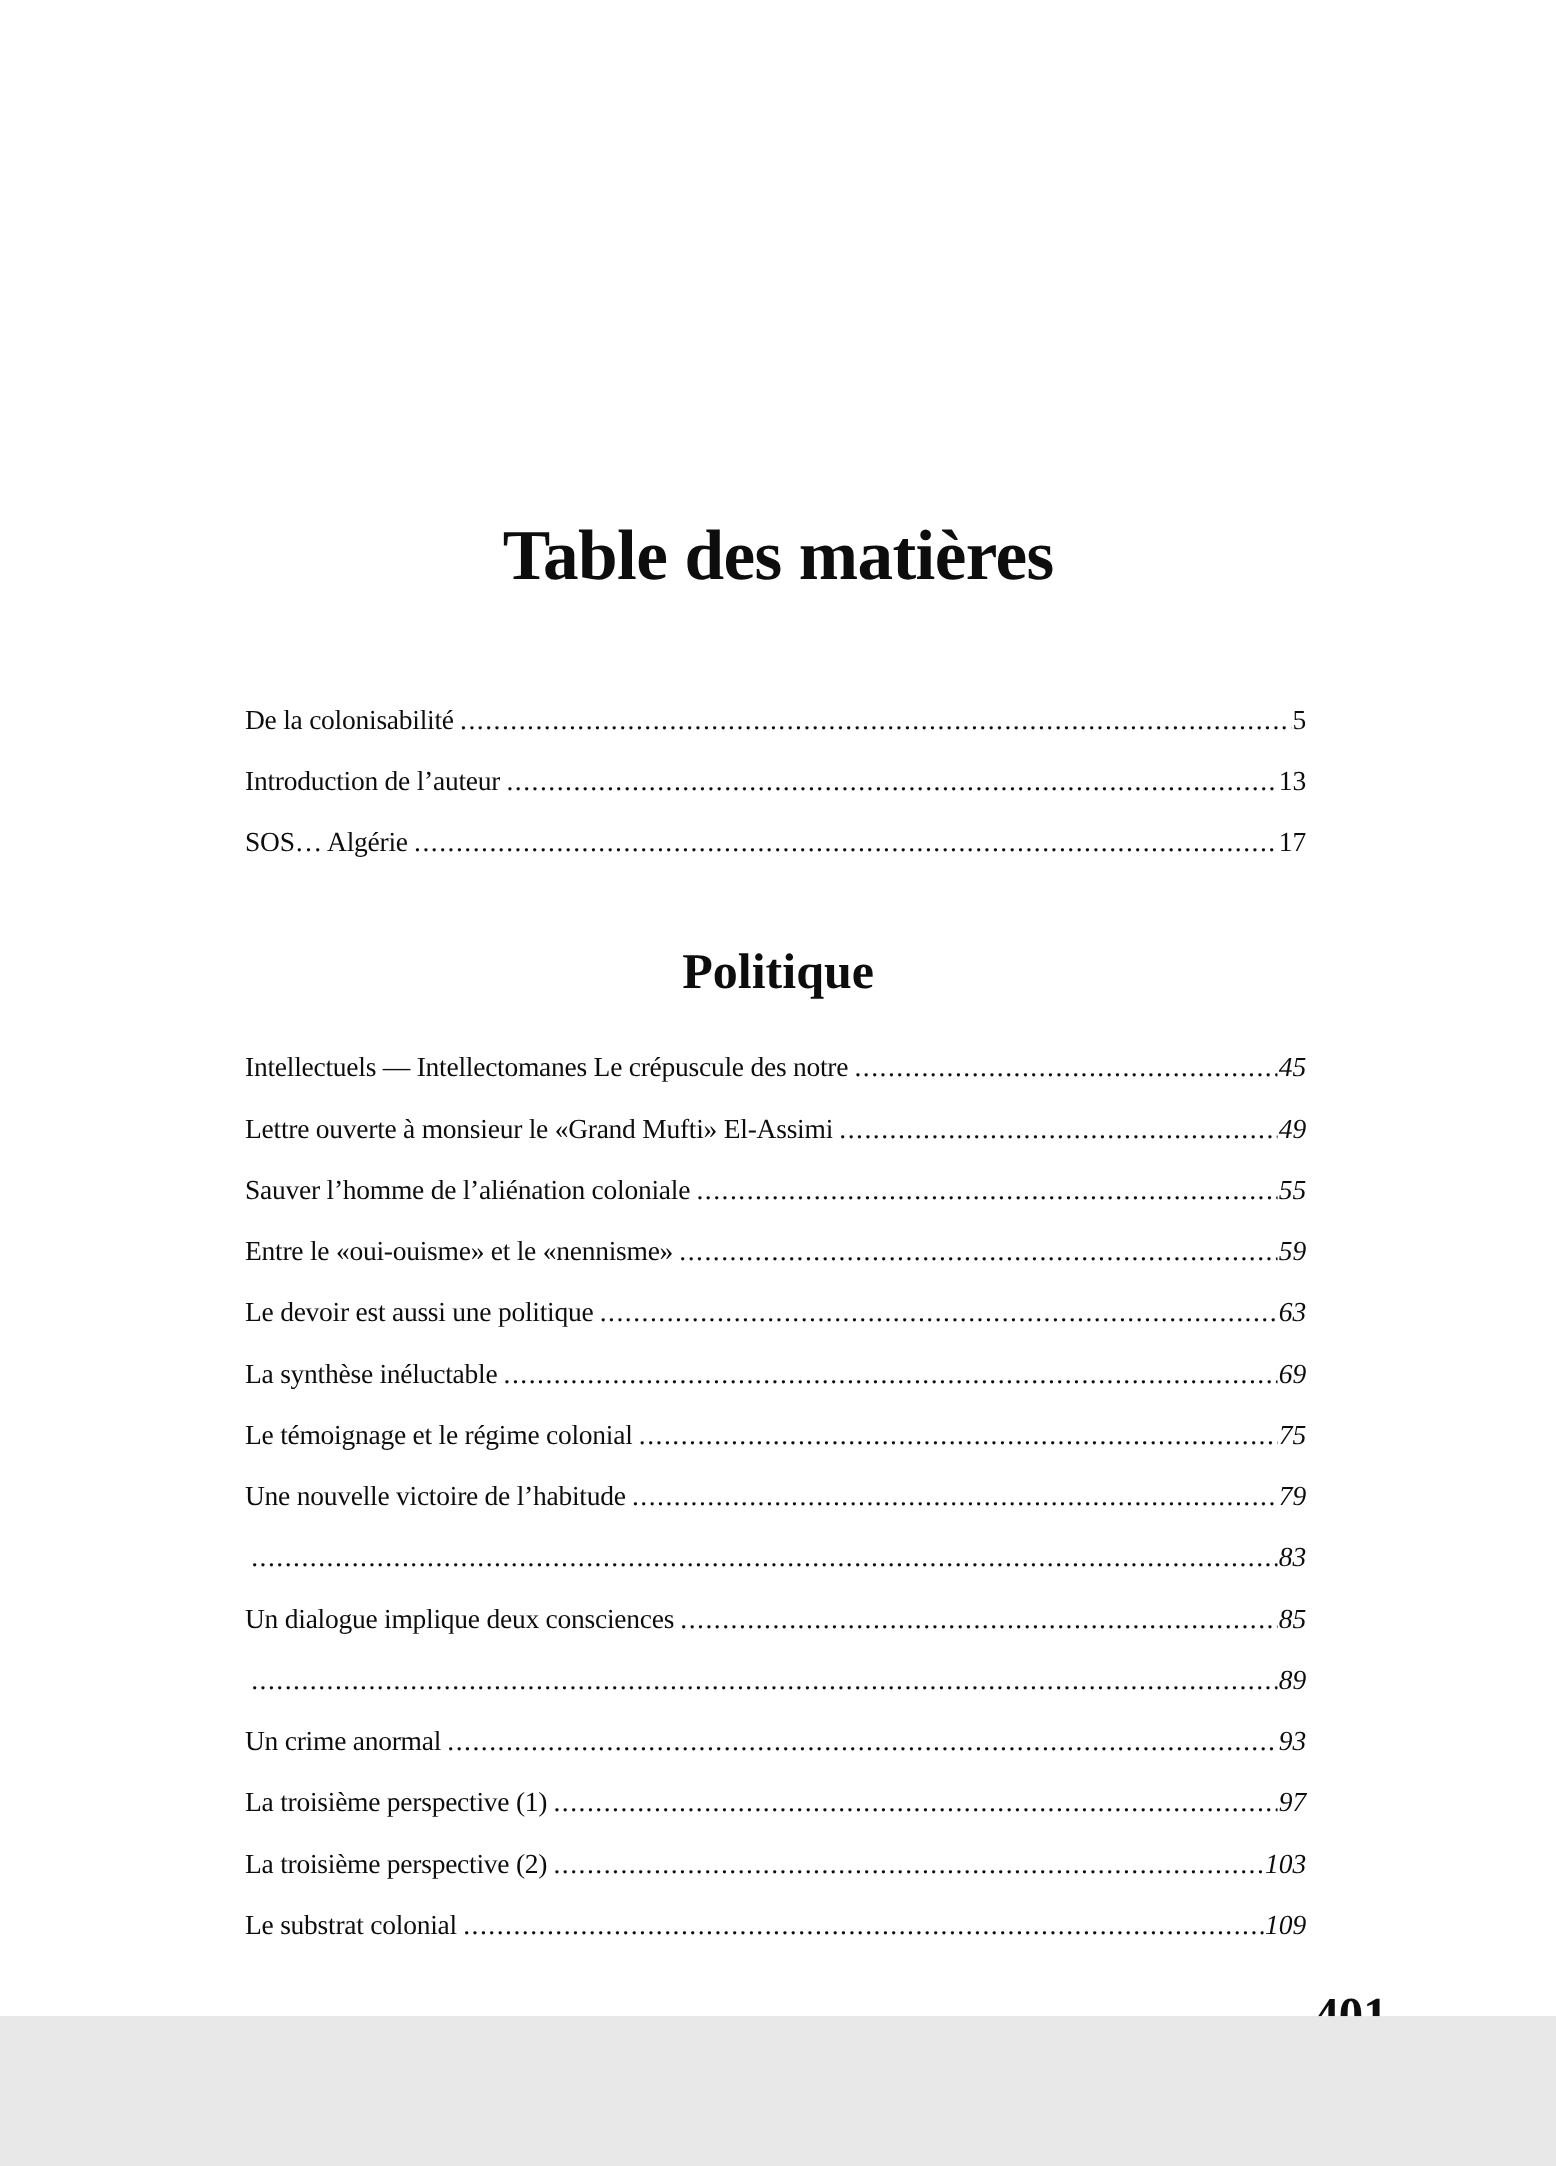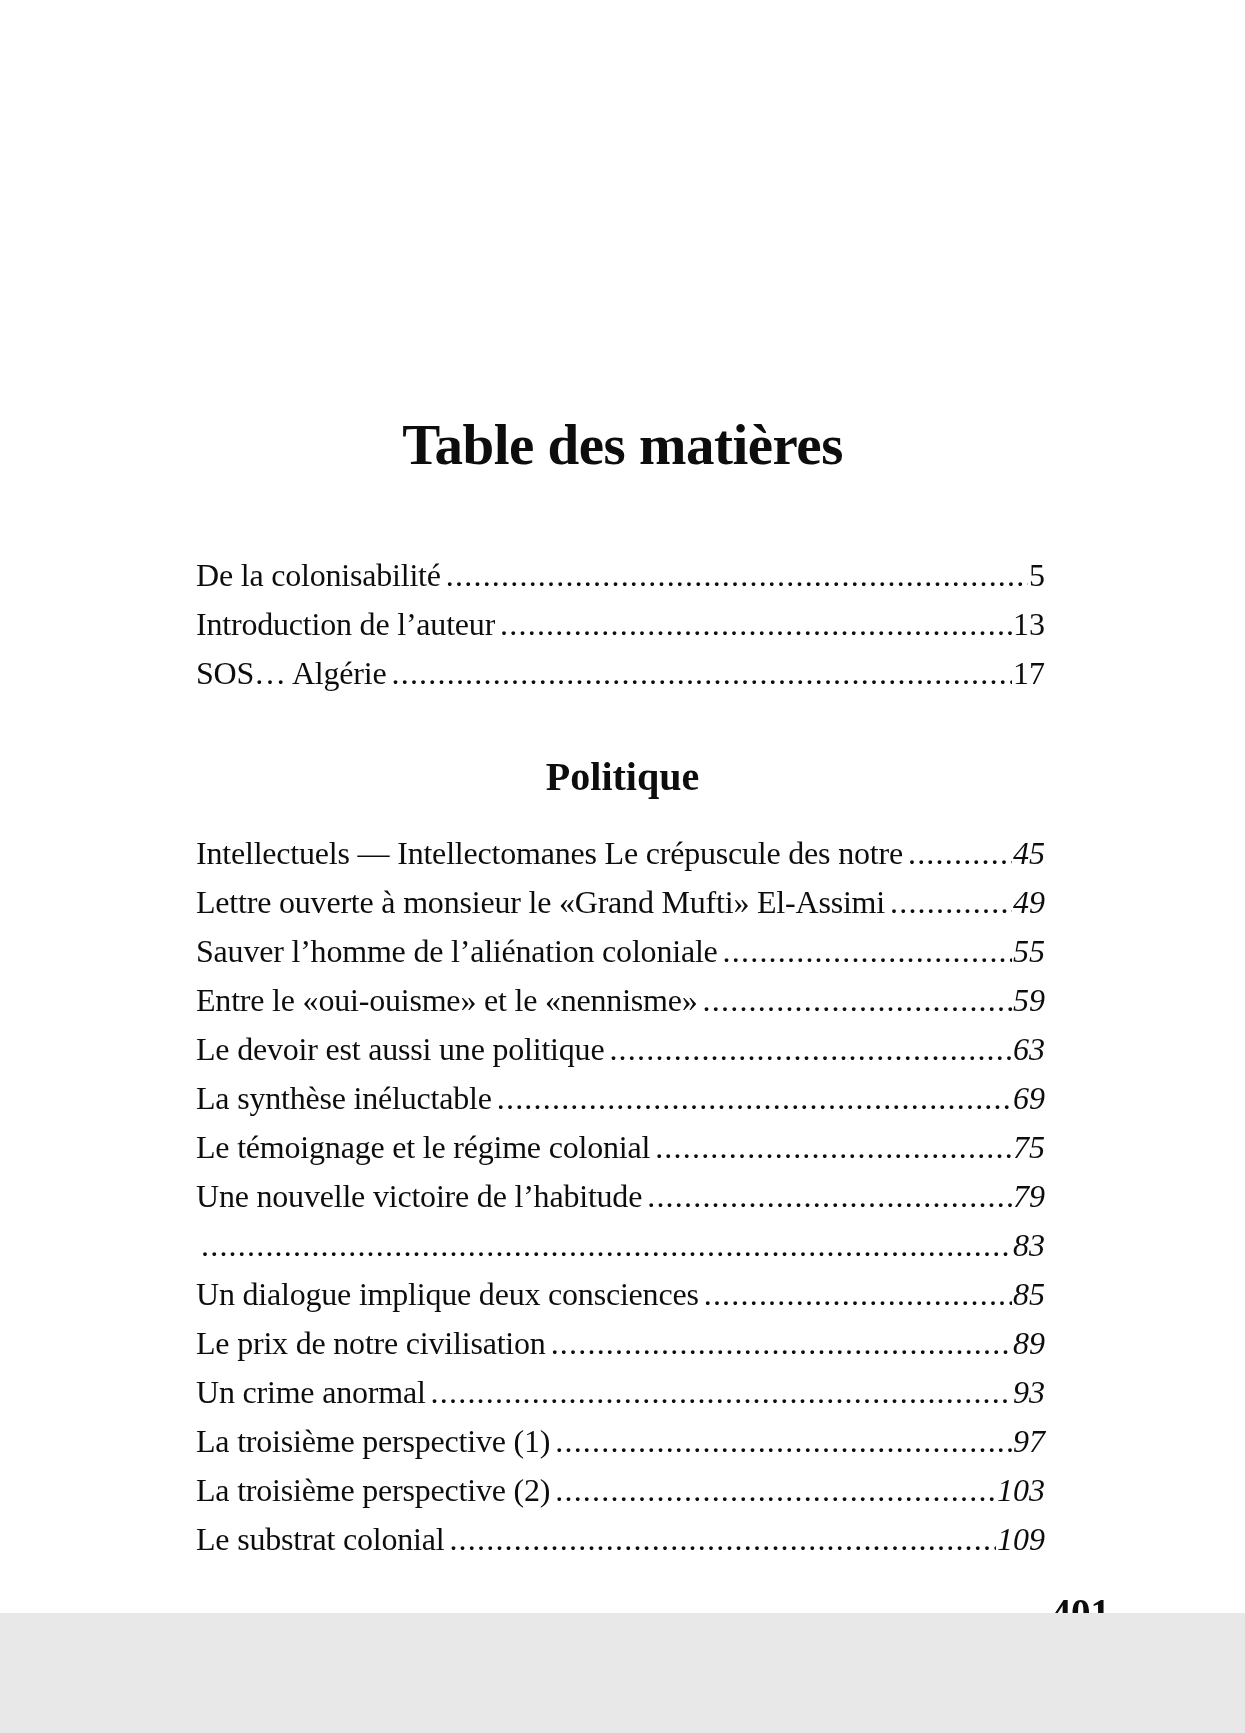--- a/index.html
+++ b/index.html
@@ -43,21 +43,21 @@
     font-size: 40px;
     font-weight: bold;
     line-height: 58px;
   }
   .section-list { top: 829px; }
   .toc-row {
     display: flex;
     align-items: flex-end;
     height: 49px;
     line-height: 49px;
-    font-size: 32px;
+    font-size: 22px;
     white-space: nowrap;
   }
   .toc-row .label {
     flex: 0 1 auto;
     overflow: hidden;
     letter-spacing: -0.2px;
   }
   .toc-row .leader {
     flex: 1 1 0;
     min-width: 8px;
@@ -164,21 +164,20 @@
     <span class="num">83</span>
   </div>
 
   <div class="toc-row">
     <span class="label">Un dialogue implique deux consciences</span>
     <span class="leader" aria-hidden="true">........................................................................................................................................................................................................</span>
     <span class="num">85</span>
   </div>
 
   <div class="toc-row">
-    <span class="label">Le prix de notre civilisation</span>
     <span class="leader" aria-hidden="true">........................................................................................................................................................................................................</span>
     <span class="num">89</span>
   </div>
 
   <div class="toc-row">
     <span class="label">Un crime anormal</span>
     <span class="leader" aria-hidden="true">........................................................................................................................................................................................................</span>
     <span class="num">93</span>
   </div>
 

